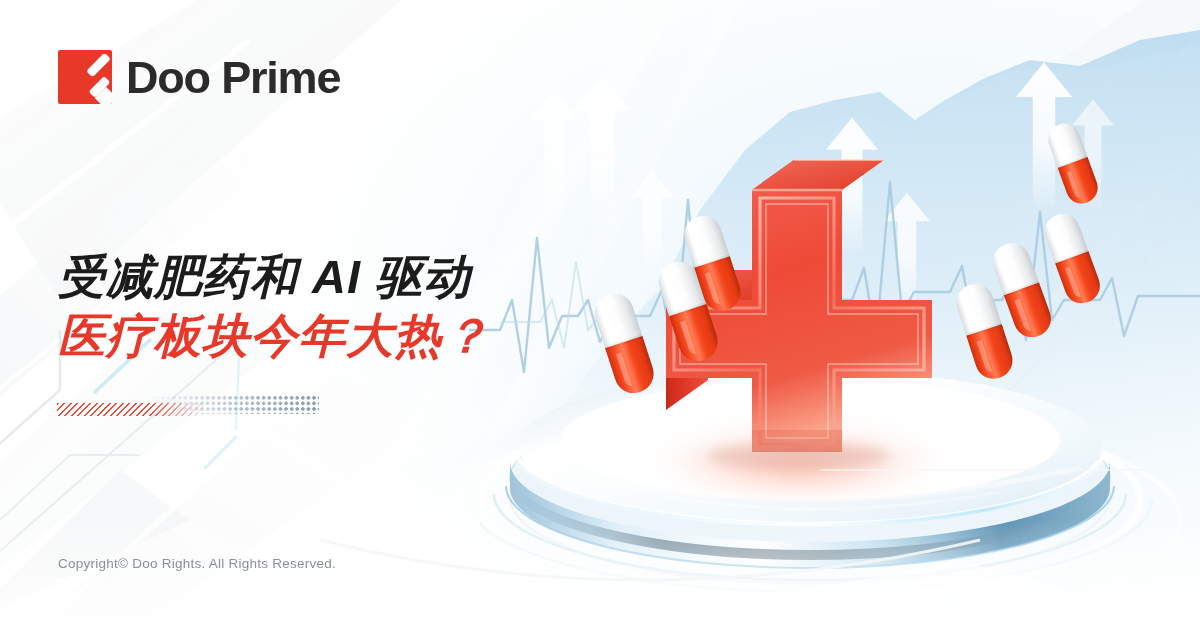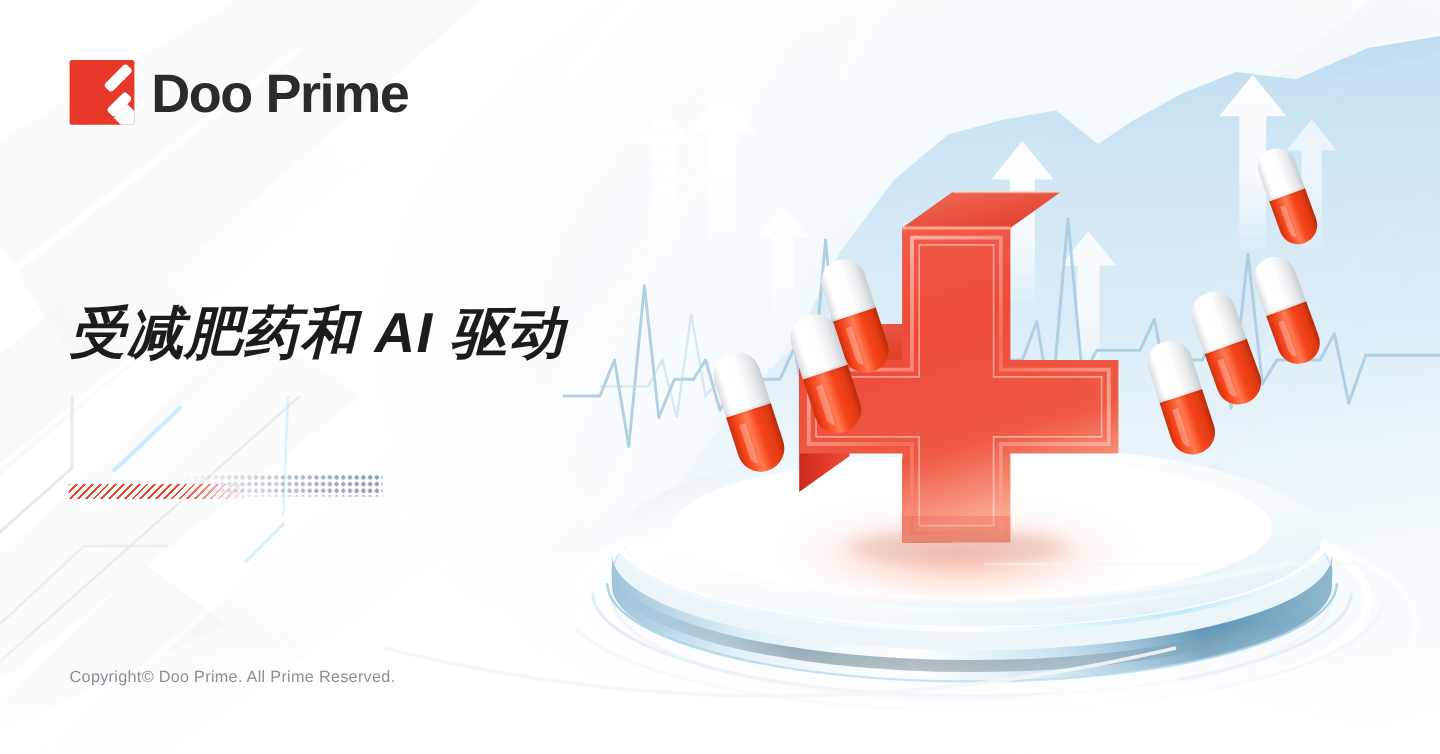--- a/index.html
+++ b/index.html
@@ -355,22 +355,23 @@
     <div class="logo-mark">
       <span class="sl sl1"></span>
       <span class="sl sl2"></span>
       <span class="notch"></span>
     </div>
     <div class="logo-text">Doo Prime</div>
   </div>
 
   <div class="headline">
     <div class="hl-line hl-line1">受减肥药和 AI 驱动</div>
+    <div class="hl-line hl-line2">医疗板块今年大热？</div>
   </div>
 
   <div class="deco">
     <div class="deco-dots"></div>
     <div class="deco-hatch"></div>
   </div>
 
-  <div class="copyright">Copyright© Doo Prime. All Prime Reserved.</div>
+  <div class="copyright">Copyright© Doo Rights. All Rights Reserved.</div>
 
 </div>
 
 </body></html>

